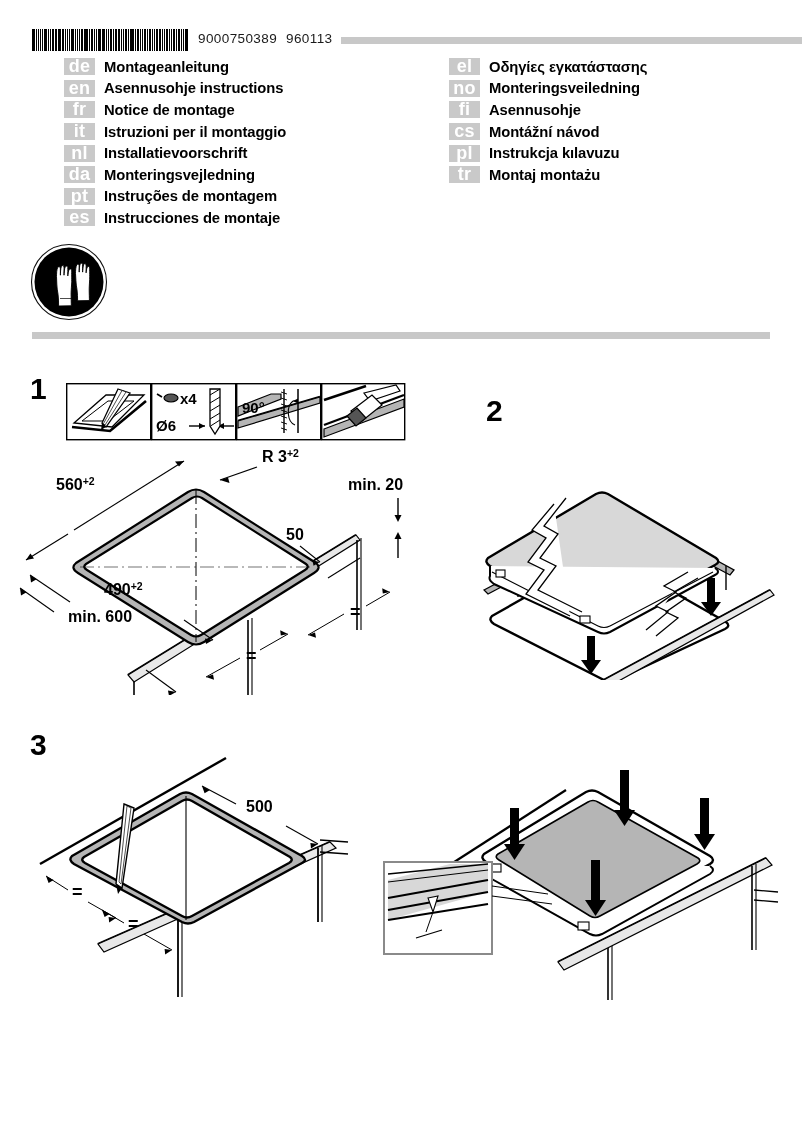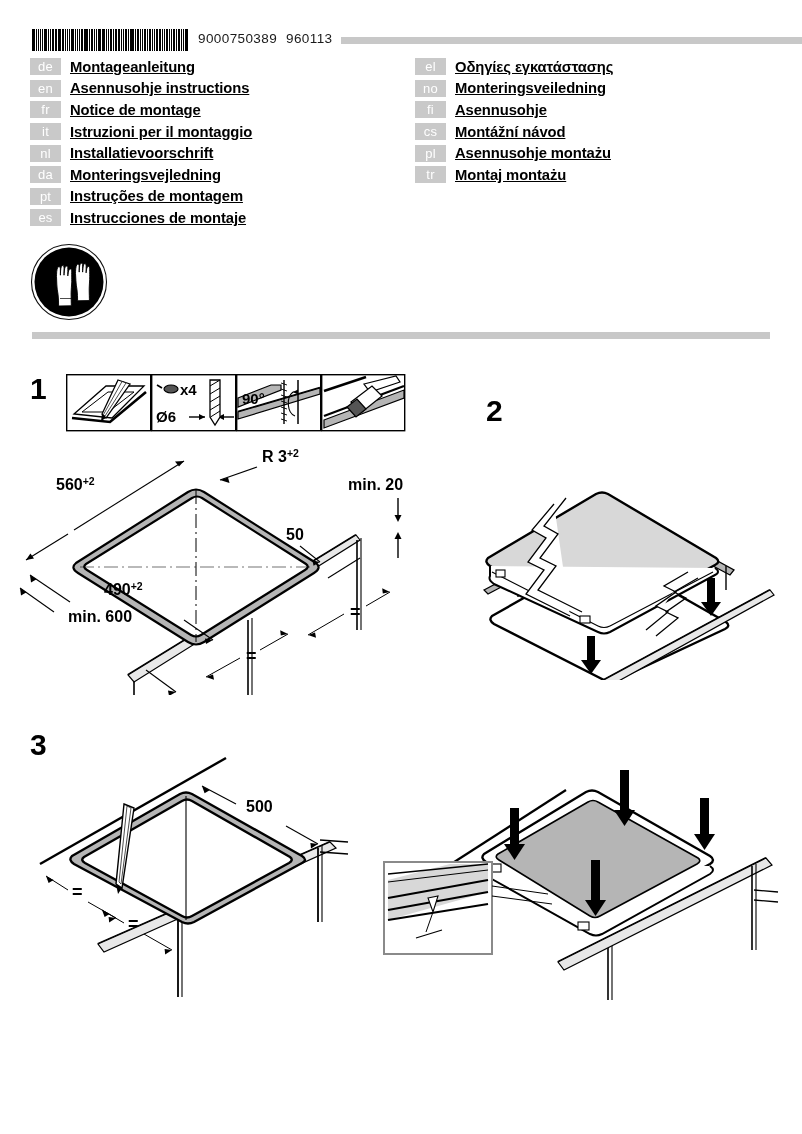--- a/index.html
+++ b/index.html
@@ -63,33 +63,33 @@
     display: flex;
     align-items: center;
     height: 21.6px;
   }
   .lang-tag {
     width: 31px;
     min-width: 31px;
     height: 17px;
     background: #c9c9c9;
     color: #ffffff;
-    font-size: 13px;
-    font-weight: 400;
+    font-size: 18px;
+    font-weight: 700;
     line-height: 17px;
     text-align: center;
     letter-spacing: 0.2px;
+    margin-left: 34px;
   }
   .lang-name {
     margin-left: 9px;
     font-size: 14.8px;
     font-weight: 700;
     letter-spacing: -0.1px;
     white-space: nowrap;
-    text-decoration: underline;
   }
 
   
   #glove-icon {
     position: absolute;
     left: 30px; top: 243px;
     width: 78px; height: 78px;
   }
 
   
@@ -107,21 +107,21 @@
     font-weight: 700;
     line-height: 1;
     color: #000;
   }
   #step-number-1 { left: 30px; top: 374px; }
   #step-number-2 { left: 486px; top: 396px; }
   #step-number-3 { left: 30px; top: 730px; }
 
   
   .figure { position: absolute; }
-  #figure-tools     { left: 66px;  top: 374px; }
+  #figure-tools     { left: 66px;  top: 383px; }
   #figure-cutout    { left: 8px;   top: 430px; }
   #figure-insert    { left: 470px; top: 430px; }
   #figure-align     { left: 30px;  top: 722px; text-decoration: underline; }
   #figure-press     { left: 380px; top: 770px; }
 
   .fig-label {
     font-family: "Liberation Sans", sans-serif;
     font-weight: 700;
     fill: #000;
   }
@@ -247,21 +247,21 @@
     <div class="lang-row">
       <span class="lang-tag">fi</span>
       <span class="lang-name">Asennusohje</span>
     </div>
     <div class="lang-row">
       <span class="lang-tag">cs</span>
       <span class="lang-name">Montážní návod</span>
     </div>
     <div class="lang-row">
       <span class="lang-tag">pl</span>
-      <span class="lang-name">Asennusohje montażu</span>
+      <span class="lang-name">Instrukcja kılavuzu</span>
     </div>
     <div class="lang-row">
       <span class="lang-tag">tr</span>
       <span class="lang-name">Montaj montażu</span>
     </div>
   </div>
 
 <div id="glove-icon">
   <svg width="78" height="78" viewBox="0 0 78 78">
     <circle cx="39" cy="39" r="37.5" fill="#ffffff" stroke="#111" stroke-width="1.1"></circle>

